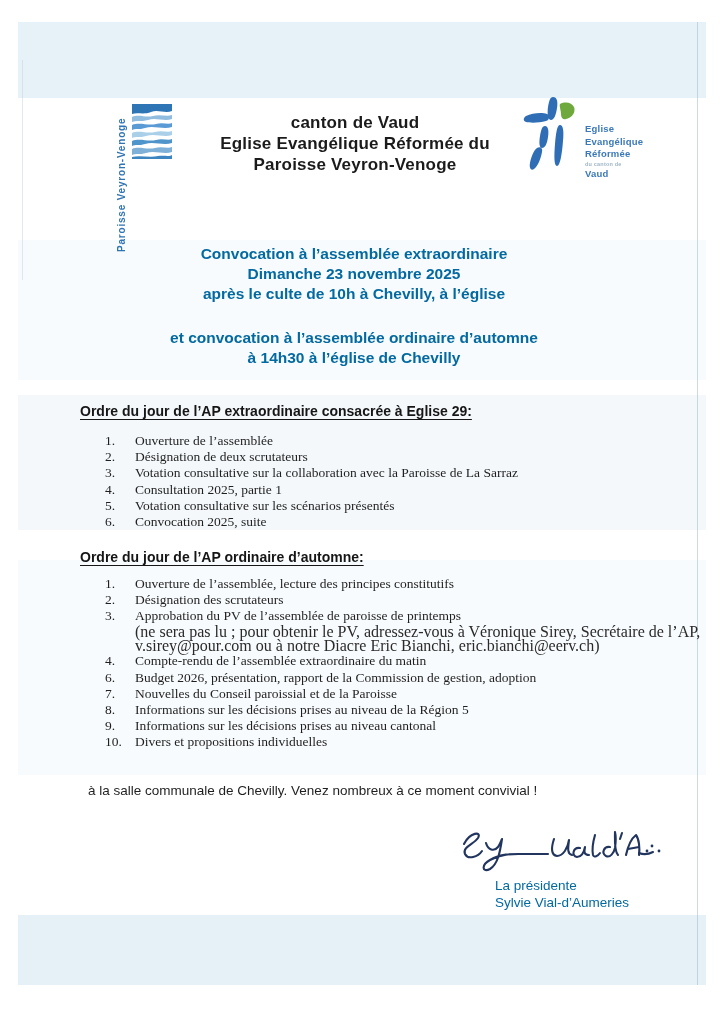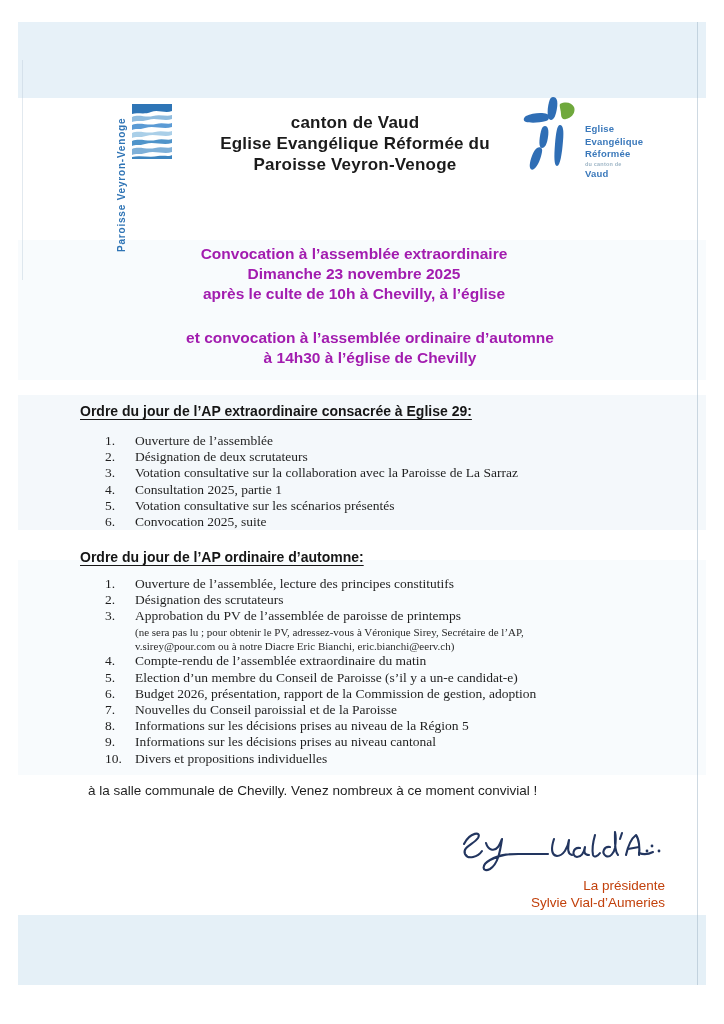--- a/index.html
+++ b/index.html
@@ -24,42 +24,42 @@
   .waves{position:absolute;left:132px;top:104px;}
   .title{position:absolute;left:155px;top:112px;width:400px;text-align:center;
          font-size:17px;line-height:21px;font-weight:bold;color:#1b1b1b;letter-spacing:0.2px;}
   .eerv-mark{position:absolute;left:523px;top:96px;}
   .eerv-text{position:absolute;left:577px;top:123px;font-weight:bold;color:#3b79bb;
              font-size:9.5px;line-height:12.5px;letter-spacing:0.2px;margin-left:8px;}
   .eerv-text .tiny{font-size:5.5px;line-height:7px;color:#9fb6c6;font-weight:bold;}
 
   
   .convo{position:absolute;left:0;width:708px;text-align:center;font-weight:bold;
-         font-size:15.5px;line-height:20px;color:#a21caf;}
+         font-size:15.5px;line-height:20px;color:#0369a1;}
   .convo1{top:244px;}
-  .convo2{top:328px;padding-left:16px;}
+  .convo2{top:328px;}
 
   
   .sec-h{position:absolute;left:80px;font-size:14px;font-weight:bold;color:#161616;
          text-decoration:underline;text-underline-offset:3px;white-space:nowrap;}
   .h1{top:403px;}
   .h2{top:549px;}
   .list{position:absolute;left:105px;width:590px;font-size:13.5px;line-height:16.2px;color:#1f1f1f;font-family:Liberation Serif, serif;}
   .l1{top:433px;}
   .l2{top:576px;}
   .li{white-space:nowrap;}
   .num{display:inline-block;width:30px;}
-  .note{margin-left:30px;font-size:11px;line-height:14.4px;color:#2a2a2a;}
+  .note{margin-left:30px;font-size:16px;line-height:14.4px;color:#2a2a2a;}
 
   
   .closing{position:absolute;left:88px;top:783px;width:580px;font-size:13.5px;
            line-height:16.5px;color:#1f1f1f;white-space:nowrap;}
   .sig-svg{position:absolute;left:450px;top:824px;}
-  .sig-block{position:absolute;left:495px;top:877px;width:170px;text-align:right;
-             font-size:13.5px;line-height:17px;color:#c2410c;}
+  .sig-block{position:absolute;left:495px;top:877px;width:170px;text-align:left;
+             font-size:13.5px;line-height:17px;color:#0369a1;}
 </style>
 </head>
 <body>
 
 <div id="page">
 
   <div class="tint t1"></div>
   <div class="tint t2"></div>
   <div class="tint t3"></div>
   <div class="tint t4"></div>
@@ -123,21 +123,20 @@
   <div class="sec-h h2">Ordre du jour de l’AP ordinaire d’automne:</div>
   <div class="list l2">
     <div class="li"><span class="num">1.</span><span>Ouverture de l’assemblée, lecture des principes constitutifs</span></div>
     <div class="li"><span class="num">2.</span><span>Désignation des scrutateurs</span></div>
     <div class="li"><span class="num">3.</span><span>Approbation du PV de l’assemblée de paroisse de printemps</span></div>
     <div class="note">
       <div class="li">(ne sera pas lu ; pour obtenir le PV, adressez-vous à Véronique Sirey, Secrétaire de l’AP,</div>
       <div class="li">v.sirey@pour.com ou à notre Diacre Eric Bianchi, eric.bianchi@eerv.ch)</div>
     </div>
     <div class="li"><span class="num">4.</span><span>Compte-rendu de l’assemblée extraordinaire du matin</span></div>
-    <div class="li"><span class="num">5.</span><span>Election d’un membre du Conseil de Paroisse (s’il y a un-e candidat-e)</span></div>
     <div class="li"><span class="num">6.</span><span>Budget 2026, présentation, rapport de la Commission de gestion, adoption</span></div>
     <div class="li"><span class="num">7.</span><span>Nouvelles du Conseil paroissial et de la Paroisse</span></div>
     <div class="li"><span class="num">8.</span><span>Informations sur les décisions prises au niveau de la Région 5</span></div>
     <div class="li"><span class="num">9.</span><span>Informations sur les décisions prises au niveau cantonal</span></div>
     <div class="li"><span class="num">10.</span><span>Divers et propositions individuelles</span></div>
   </div>
 
   <div class="closing">
     <div>à la salle communale de Chevilly. Venez nombreux à ce moment convivial !</div>
   </div>

